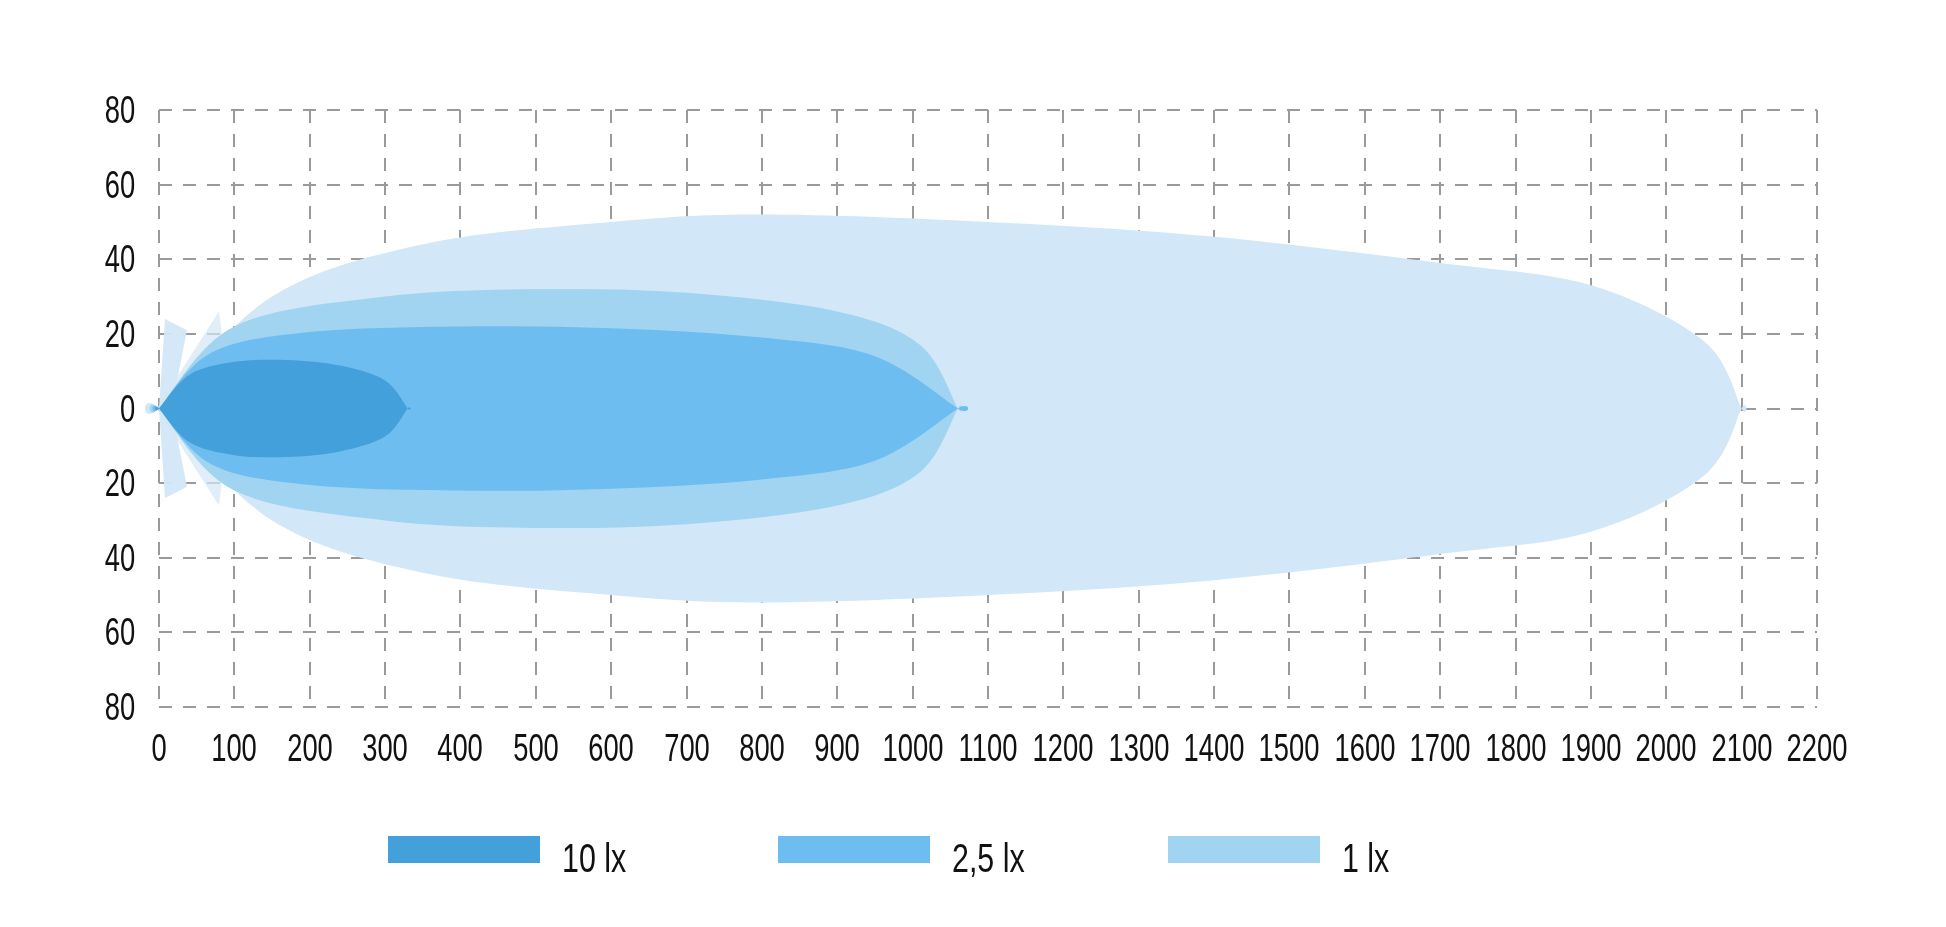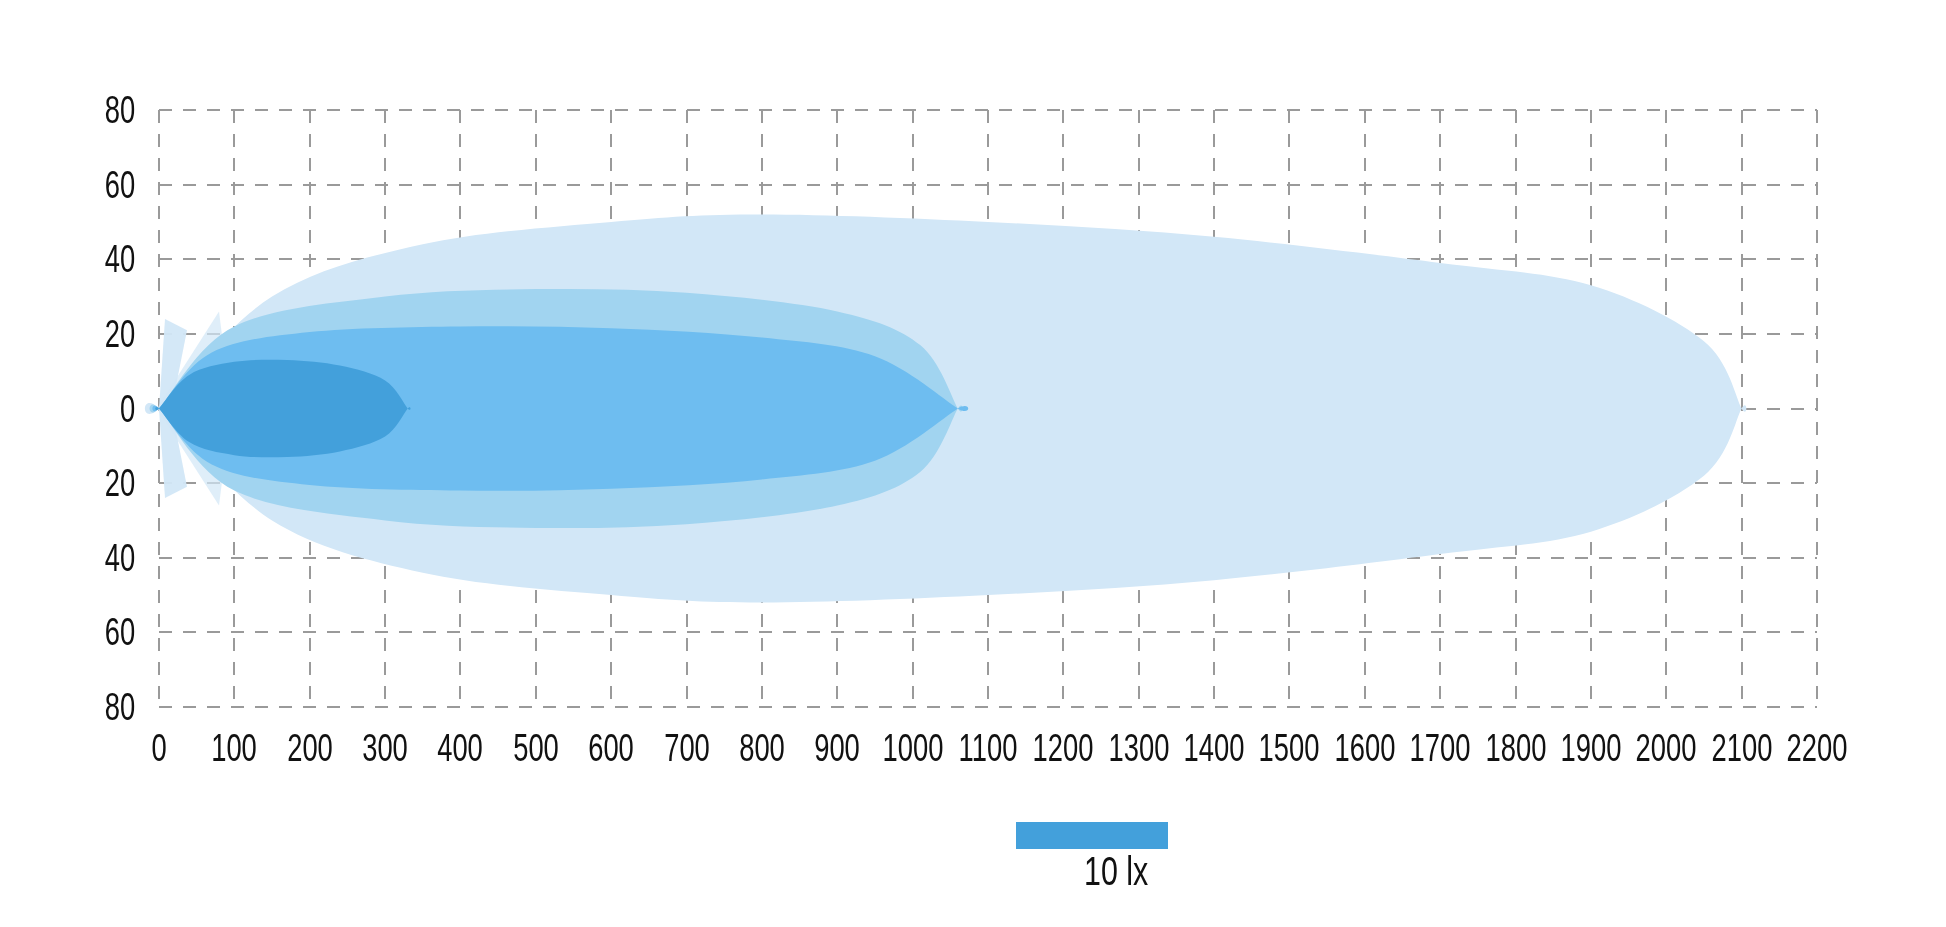--- a/index.html
+++ b/index.html
@@ -53,22 +53,22 @@
     top: 828px;
     width: 1946px;
     height: 60px;
     display: flex;
     flex-direction: row;
     justify-content: center;
     align-items: center;
   }
   .legend-item {
     display: flex;
-    flex-direction: column;
-    align-items: flex-end;
+    flex-direction: row;
+    align-items: flex-start;
     width: 390px;
   }
   .legend-swatch {
     width: 152px;
     height: 27px;
     flex: 0 0 auto;
   }
   .legend-text {
     margin-left: 22px;
     font-size: 40px;
@@ -165,15 +165,23 @@
       <div class="axis-label x-tick-label" style="left: 1606.27px; width: 120px; top: 729px;">2000</div>
       <div class="axis-label x-tick-label" style="left: 1681.64px; width: 120px; top: 729px;">2100</div>
       <div class="axis-label x-tick-label" style="left: 1757px; width: 120px; top: 729px;">2200</div>
     </div>
 
   <div id="legend">
       <div class="legend-item">
         <div class="legend-swatch" style="background: rgb(67, 160, 219);"></div>
         <div class="legend-text">10 lx</div>
       </div>
+      <div class="legend-item">
+        <div class="legend-swatch" style="background: rgb(110, 189, 240);"></div>
+        <div class="legend-text">2,5 lx</div>
+      </div>
+      <div class="legend-item">
+        <div class="legend-swatch" style="background: rgb(161, 212, 240);"></div>
+        <div class="legend-text">1 lx</div>
+      </div>
     </div>
 
 </div>
 
 </body></html>

